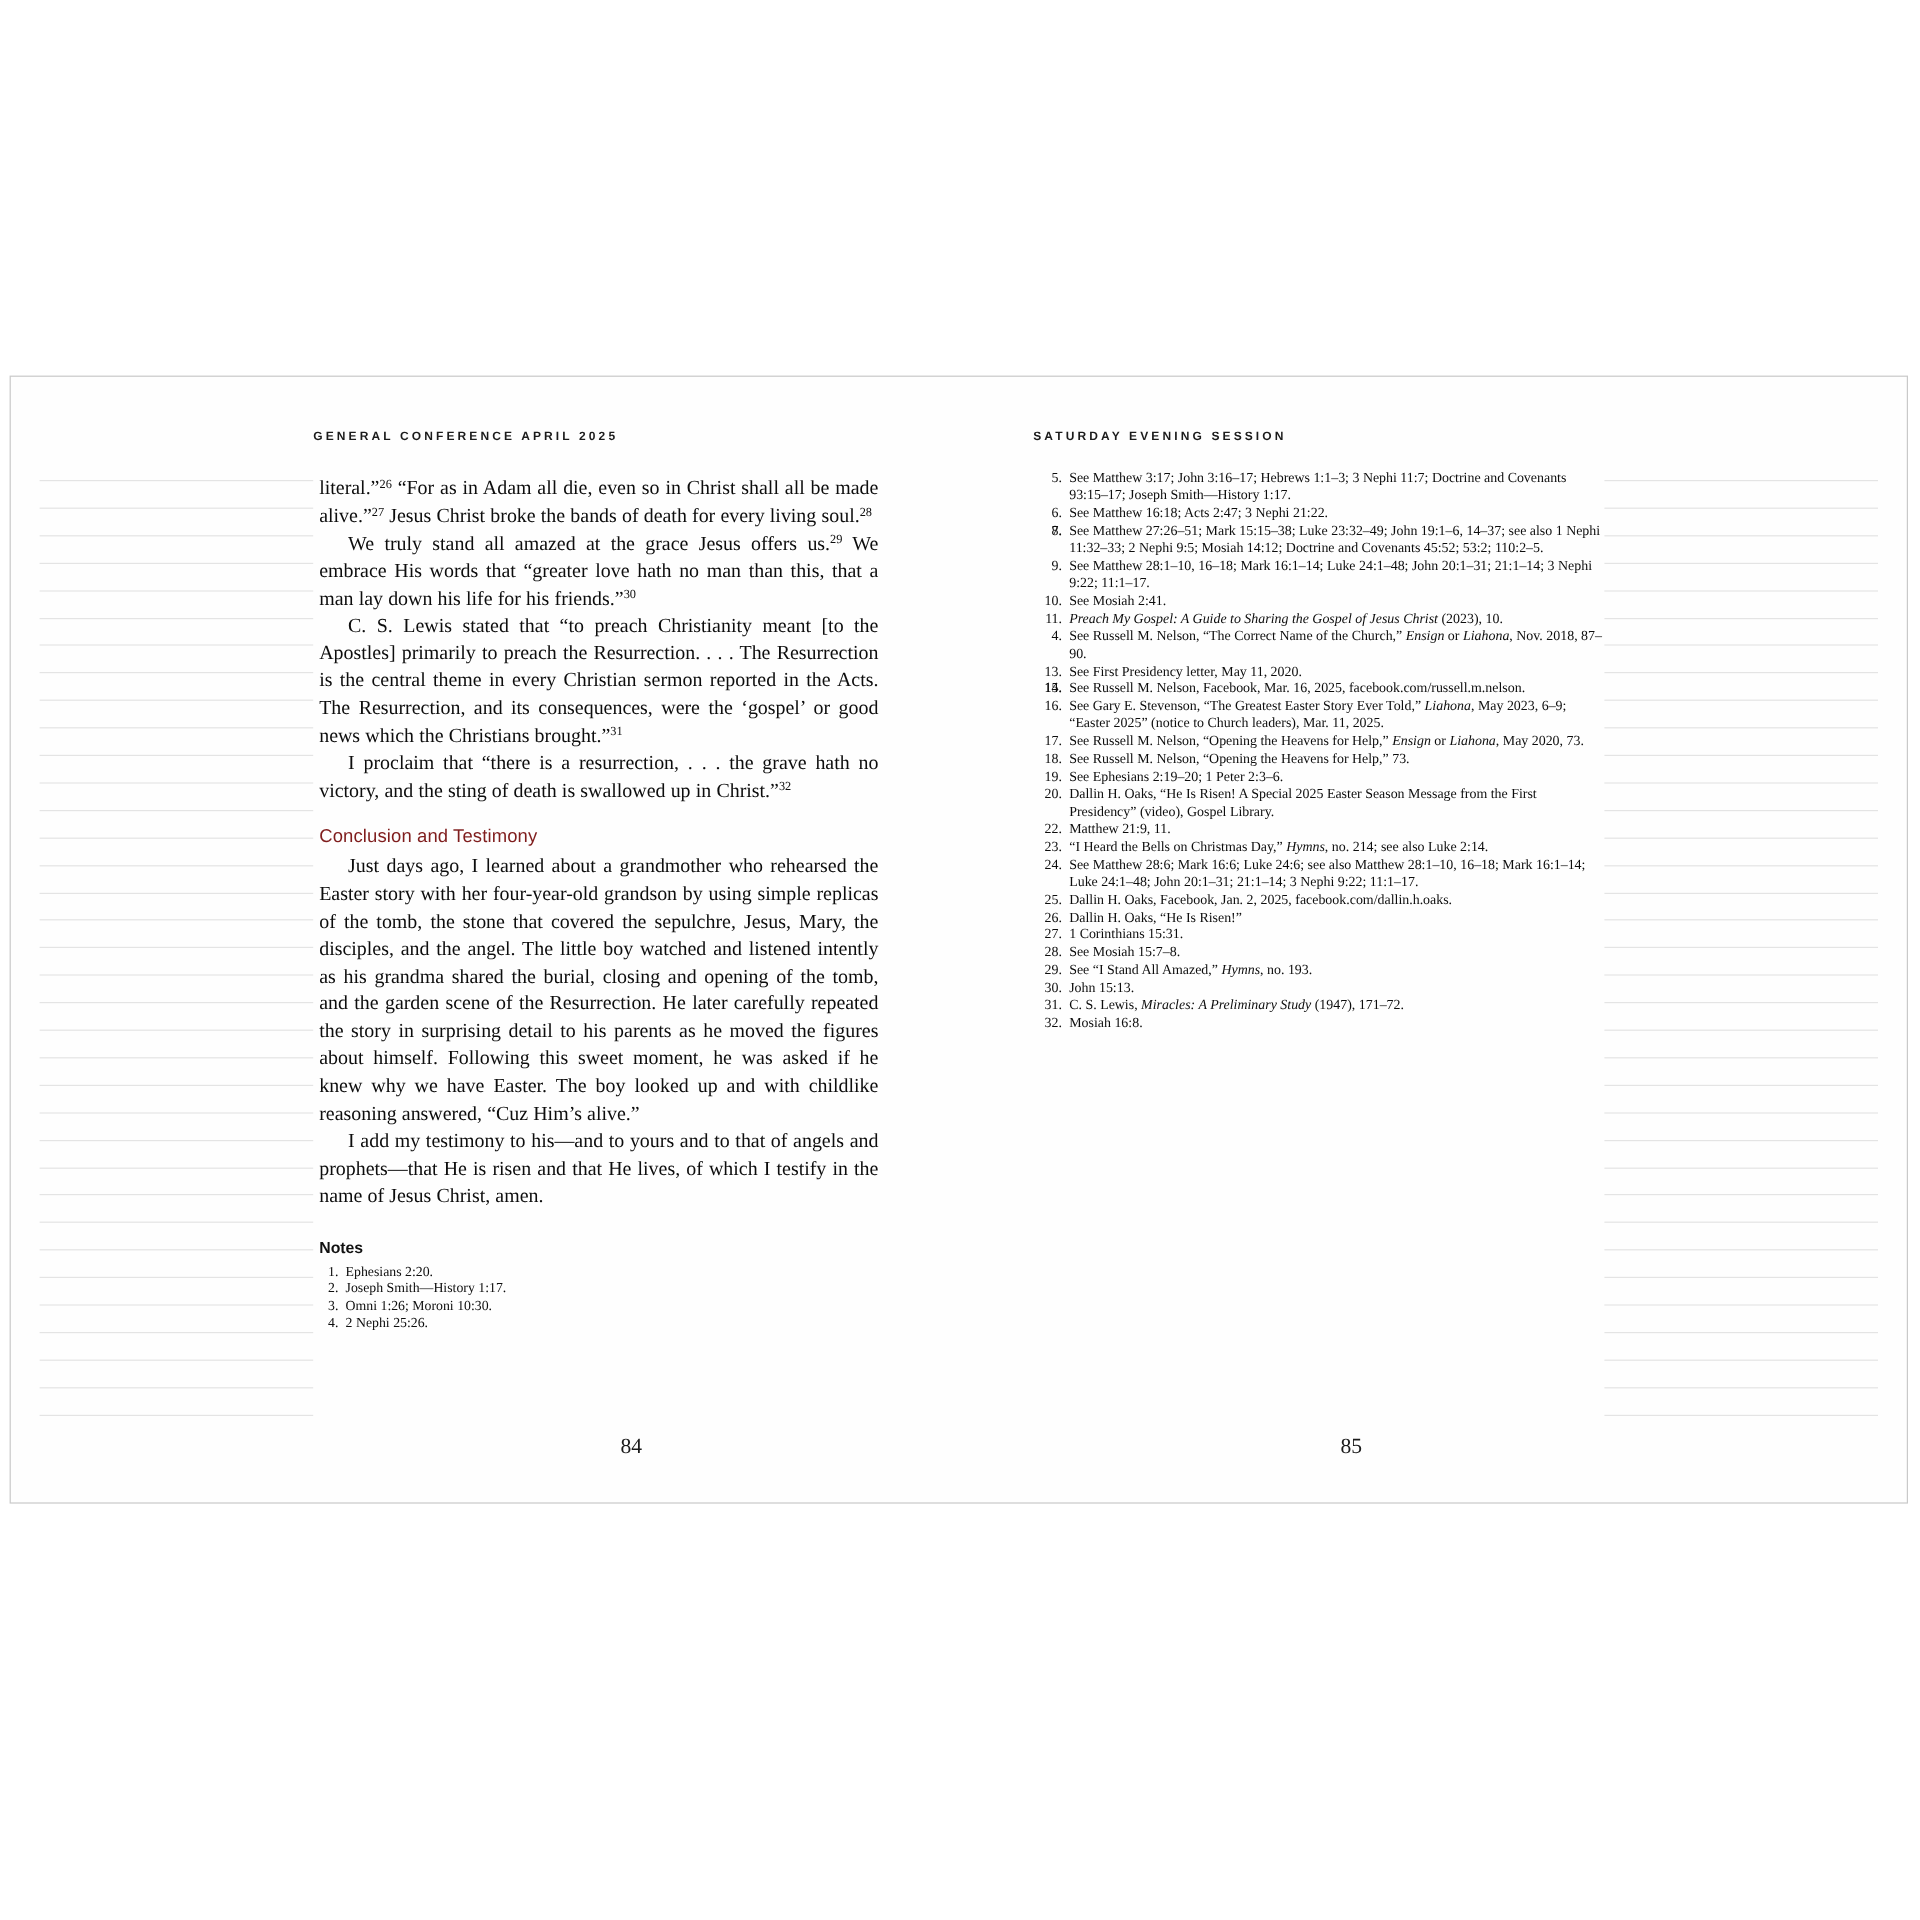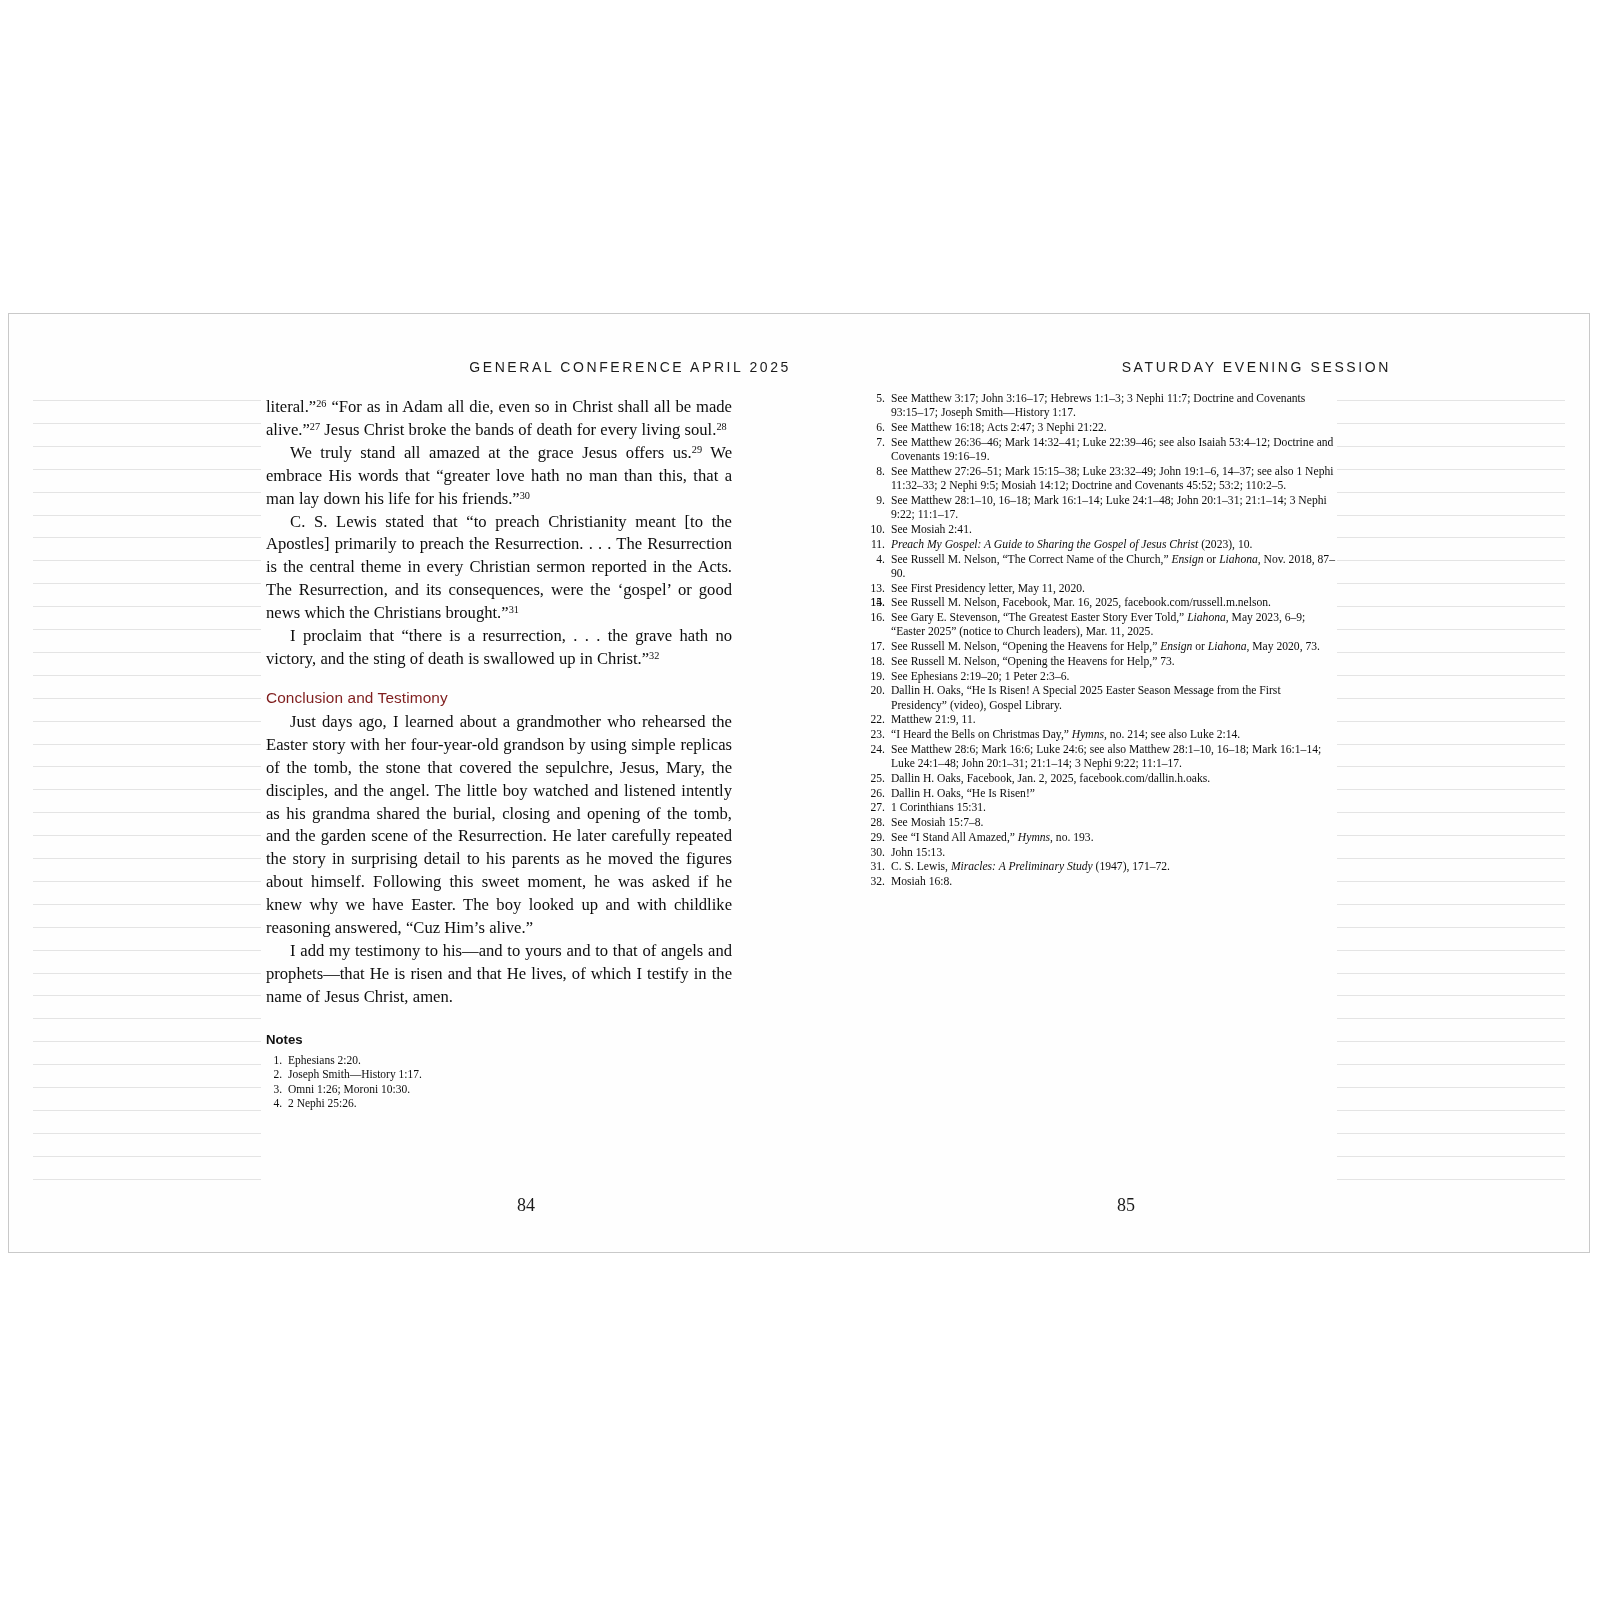--- a/index.html
+++ b/index.html
@@ -56,27 +56,27 @@
     box-sizing: border-box;
   }
   .leaf.verso { left: 252px;  width: 530px; }
   .leaf.recto { left: 852px;  width: 530px; }
 
   .running-head {
     position: absolute;
     top: 45px;
     left: 0;
     width: 100%;
-    text-align: right;
+    text-align: left;
     font-family: "Liberation Sans", "DejaVu Sans", sans-serif;
-    font-size: 14px;
+    font-size: 10px;
     letter-spacing: 2.6px;
     color: #1b1b1b;
     text-transform: uppercase;
-    font-weight: 400;
+    font-weight: 700;
   }
 
   .folio {
     position: absolute;
     bottom: 36px;
     left: 0;
     width: 100%;
     text-align: center;
     font-family: "Liberation Serif", "DejaVu Serif", serif;
     font-size: 18px;
@@ -283,21 +283,21 @@
     </div>
 
     <div class="leaf recto">
 
       <div class="running-head">Saturday Evening Session</div>
 
       <div class="notes-col">
         <ol class="notes">
             <li><span class="num">5.</span><span>See Matthew 3:17; John 3:16–17; Hebrews 1:1–3; 3 Nephi 11:7; Doctrine and Covenants 93:15–17; Joseph Smith—History 1:17.</span></li>
             <li><span class="num">6.</span><span>See Matthew 16:18; Acts 2:47; 3 Nephi 21:22.</span></li>
-            <li><span class="num">7.</span><span>See Matthew 26:36–46; Mark 14:32–41; Luke 22:39–46; see also Isaiah 53:4–12; Doctrine and Covenants 19:16–19.</span></li>
+            <li><span class="num">7.</span></li>
             <li><span class="num">8.</span><span>See Matthew 27:26–51; Mark 15:15–38; Luke 23:32–49; John 19:1–6, 14–37; see also 1 Nephi 11:32–33; 2 Nephi 9:5; Mosiah 14:12; Doctrine and Covenants 45:52; 53:2; 110:2–5.</span></li>
             <li><span class="num">9.</span><span>See Matthew 28:1–10, 16–18; Mark 16:1–14; Luke 24:1–48; John 20:1–31; 21:1–14; 3 Nephi 9:22; 11:1–17.</span></li>
             <li><span class="num">10.</span><span>See Mosiah 2:41.</span></li>
             <li><span class="num">11.</span><span><i>Preach My Gospel: A Guide to Sharing the Gospel of Jesus Christ</i> (2023), 10.</span></li>
             <li><span class="num">4.</span><span>See Russell M. Nelson, “The Correct Name of the Church,” <i>Ensign</i> or <i>Liahona</i>, Nov. 2018, 87–90.</span></li>
             <li><span class="num">13.</span><span>See First Presidency letter, May 11, 2020.</span></li>
             <li><span class="num">14.</span></li>
             <li><span class="num">15.</span><span>See Russell M. Nelson, Facebook, Mar. 16, 2025, facebook.com/russell.m.nelson.</span></li>
             <li><span class="num">16.</span><span>See Gary E. Stevenson, “The Greatest Easter Story Ever Told,” <i>Liahona</i>, May 2023, 6–9; “Easter 2025” (notice to Church leaders), Mar. 11, 2025.</span></li>
             <li><span class="num">17.</span><span>See Russell M. Nelson, “Opening the Heavens for Help,” <i>Ensign</i> or <i>Liahona</i>, May 2020, 73.</span></li>

